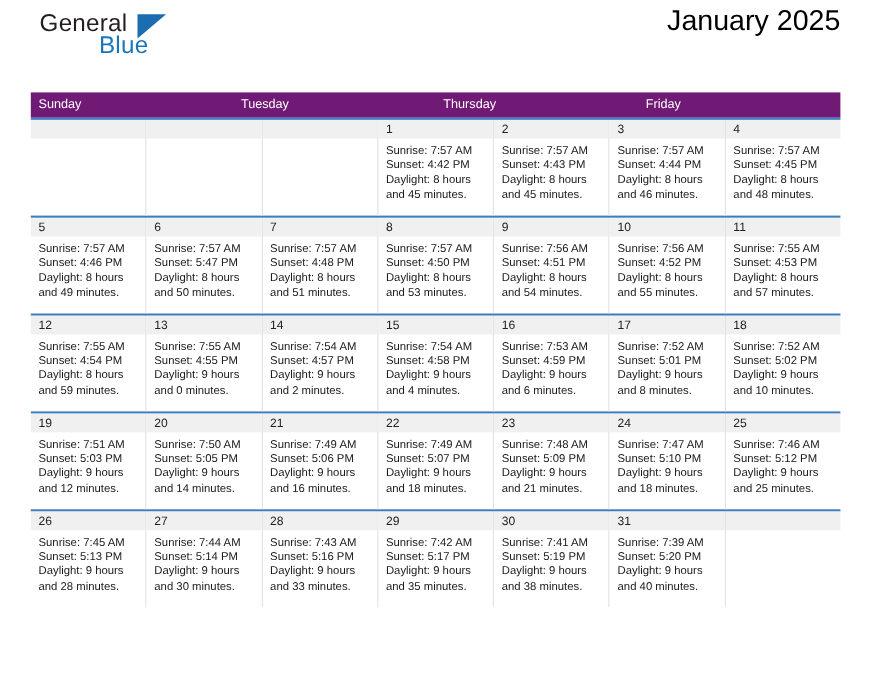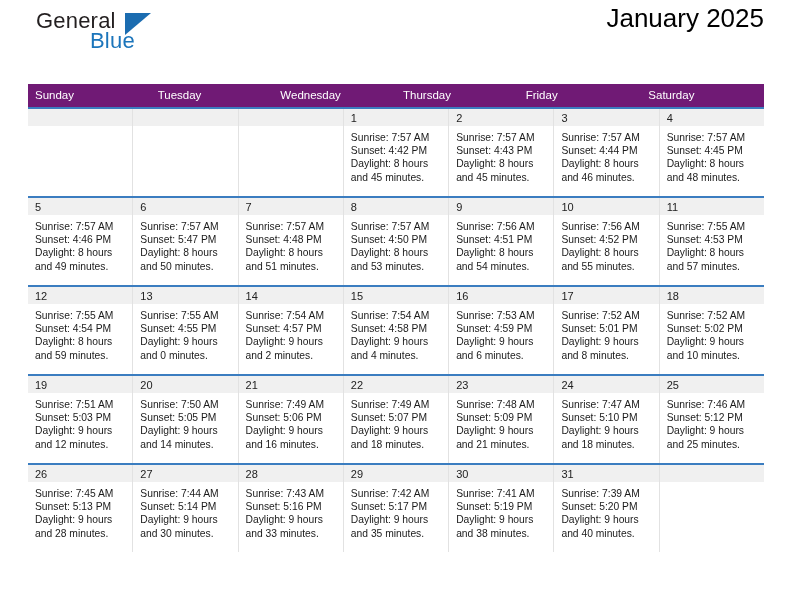--- a/index.html
+++ b/index.html
@@ -96,24 +96,22 @@
     <div class="titles">
       <div class="cal-title">January 2025</div>
     </div>
 
   </div>
 
   <div class="calendar">
     <div class="dow-row">
       <div class="dow">Sunday</div>
       <div class="dow">Tuesday</div>
-      <div class="dow">Wednesday</div>
       <div class="dow">Thursday</div>
       <div class="dow">Friday</div>
-      <div class="dow">Saturday</div>
     </div>
     <div id="weeks-container">
         <div class="week">
           <div class="cell empty">
             <div class="daynum-band"></div>
           </div>
           <div class="cell empty">
             <div class="daynum-band"></div>
           </div>
           <div class="cell empty">

